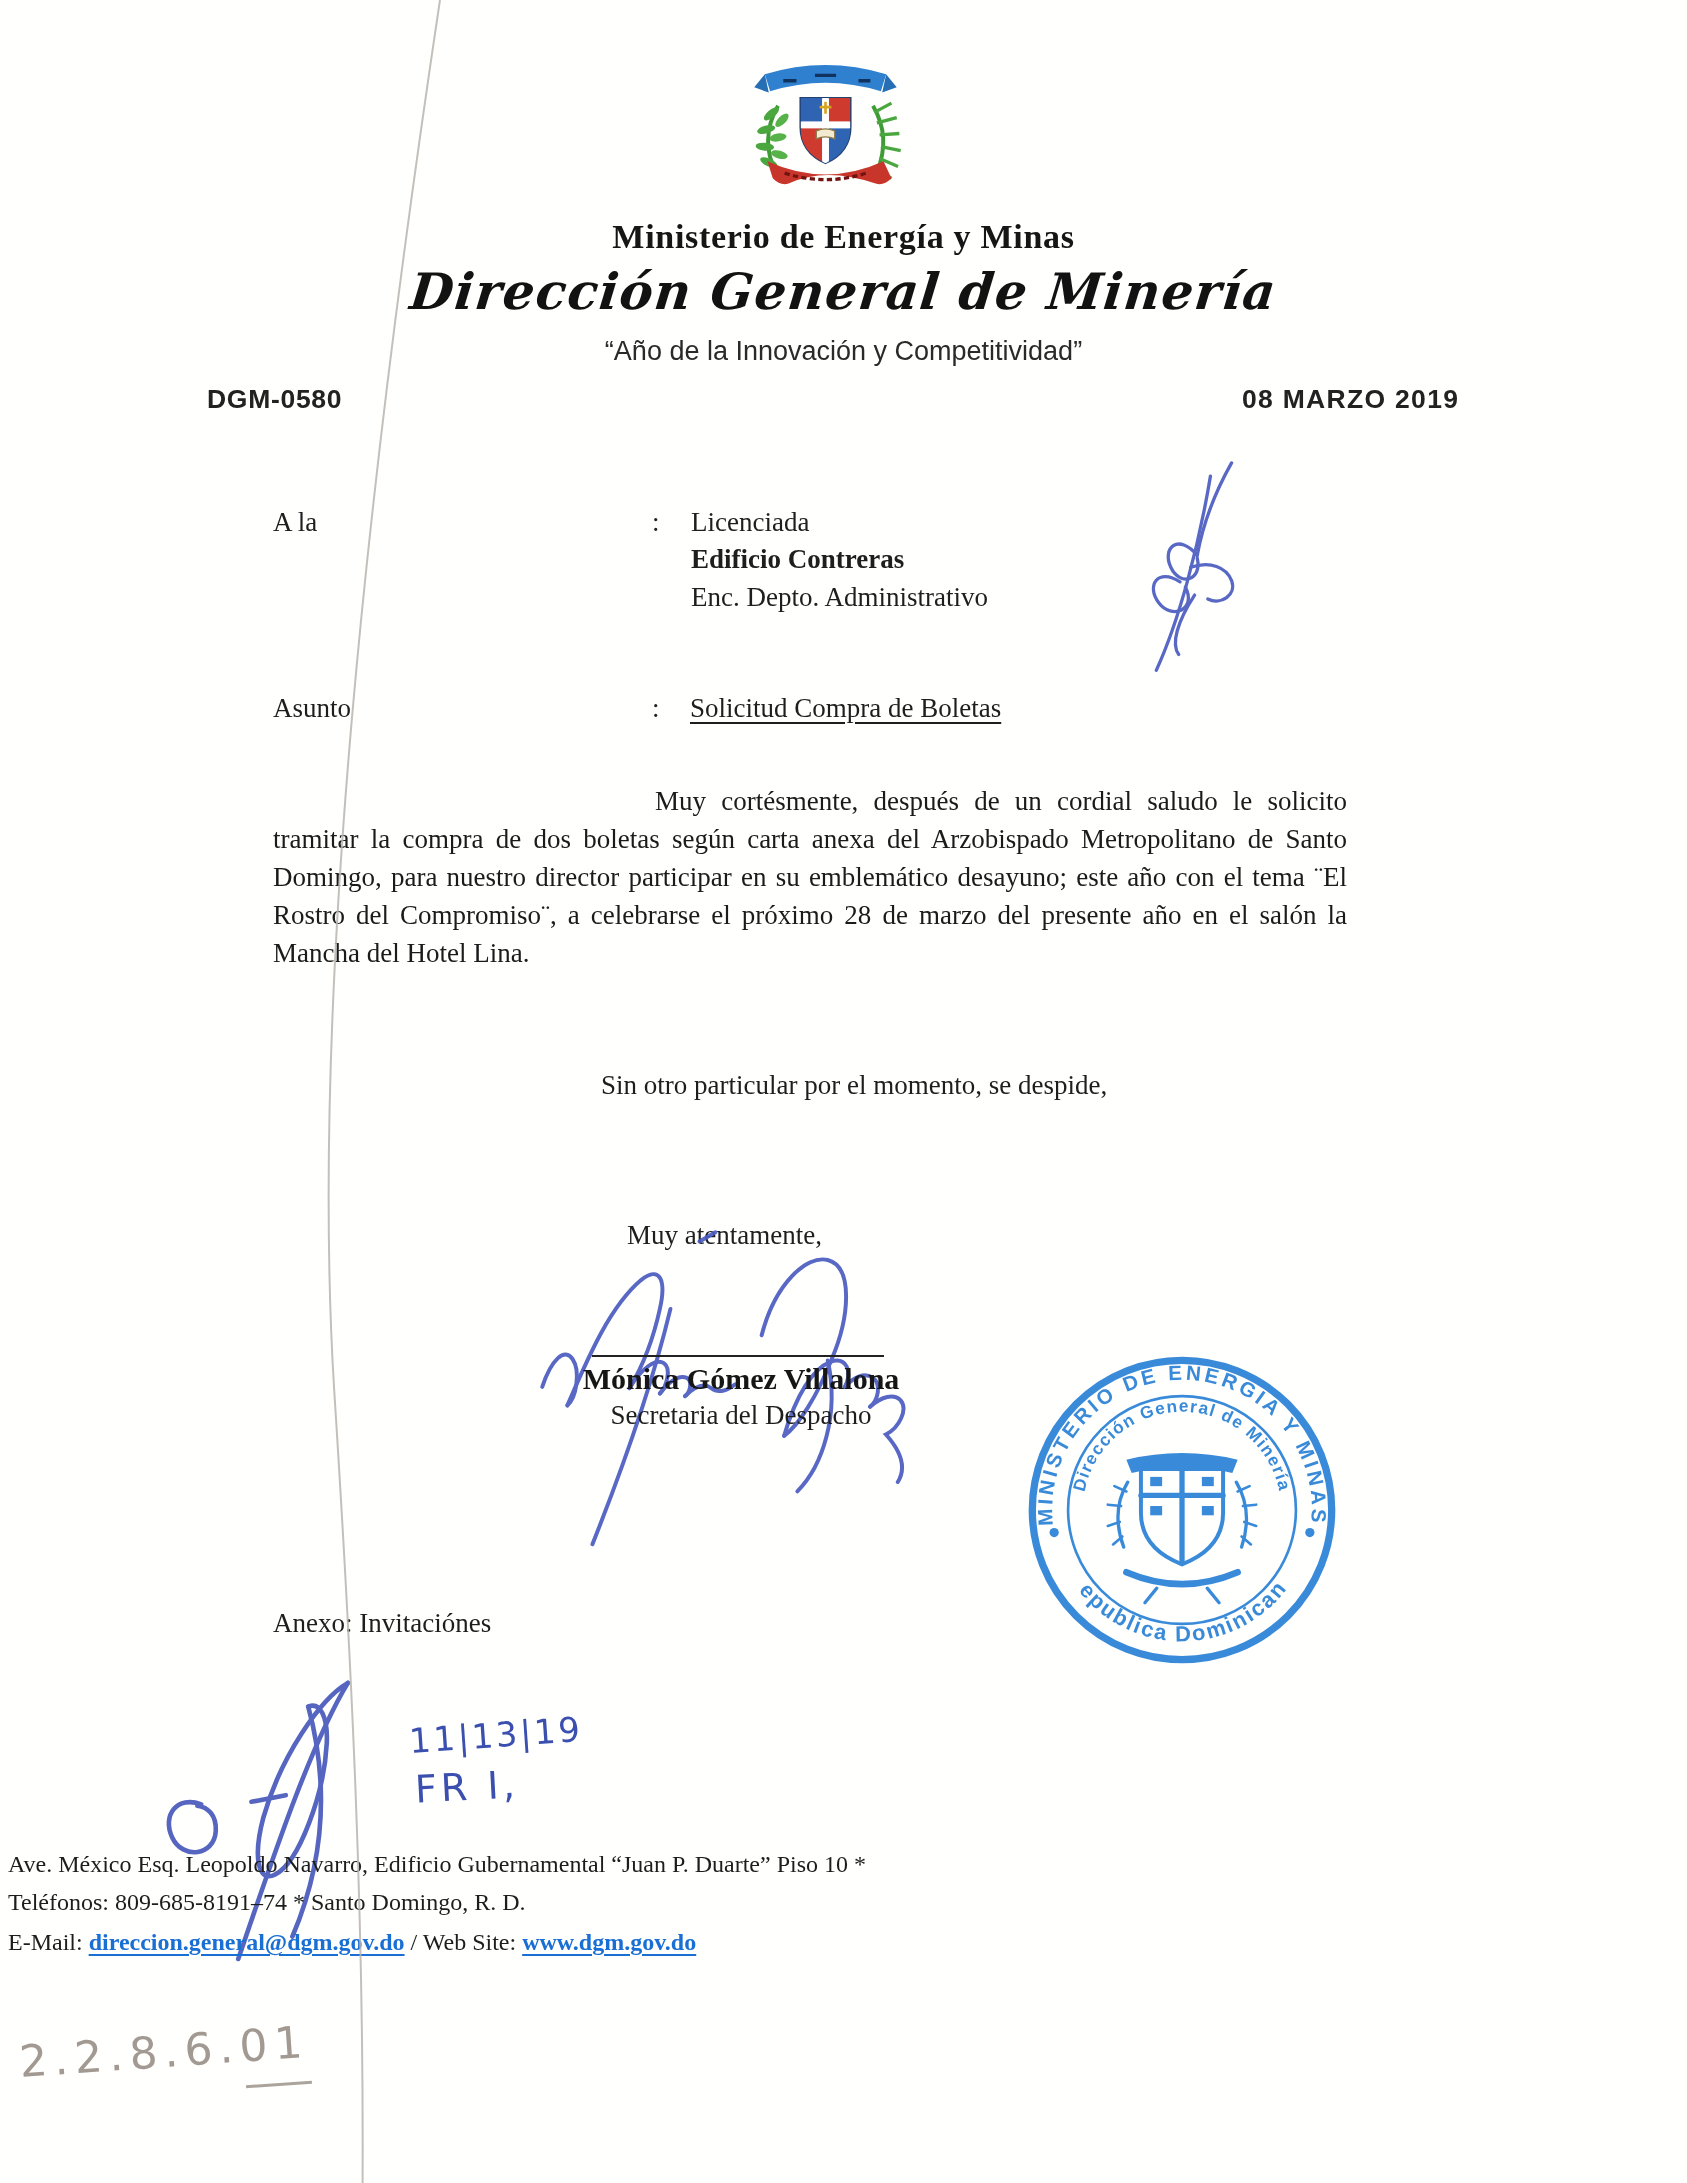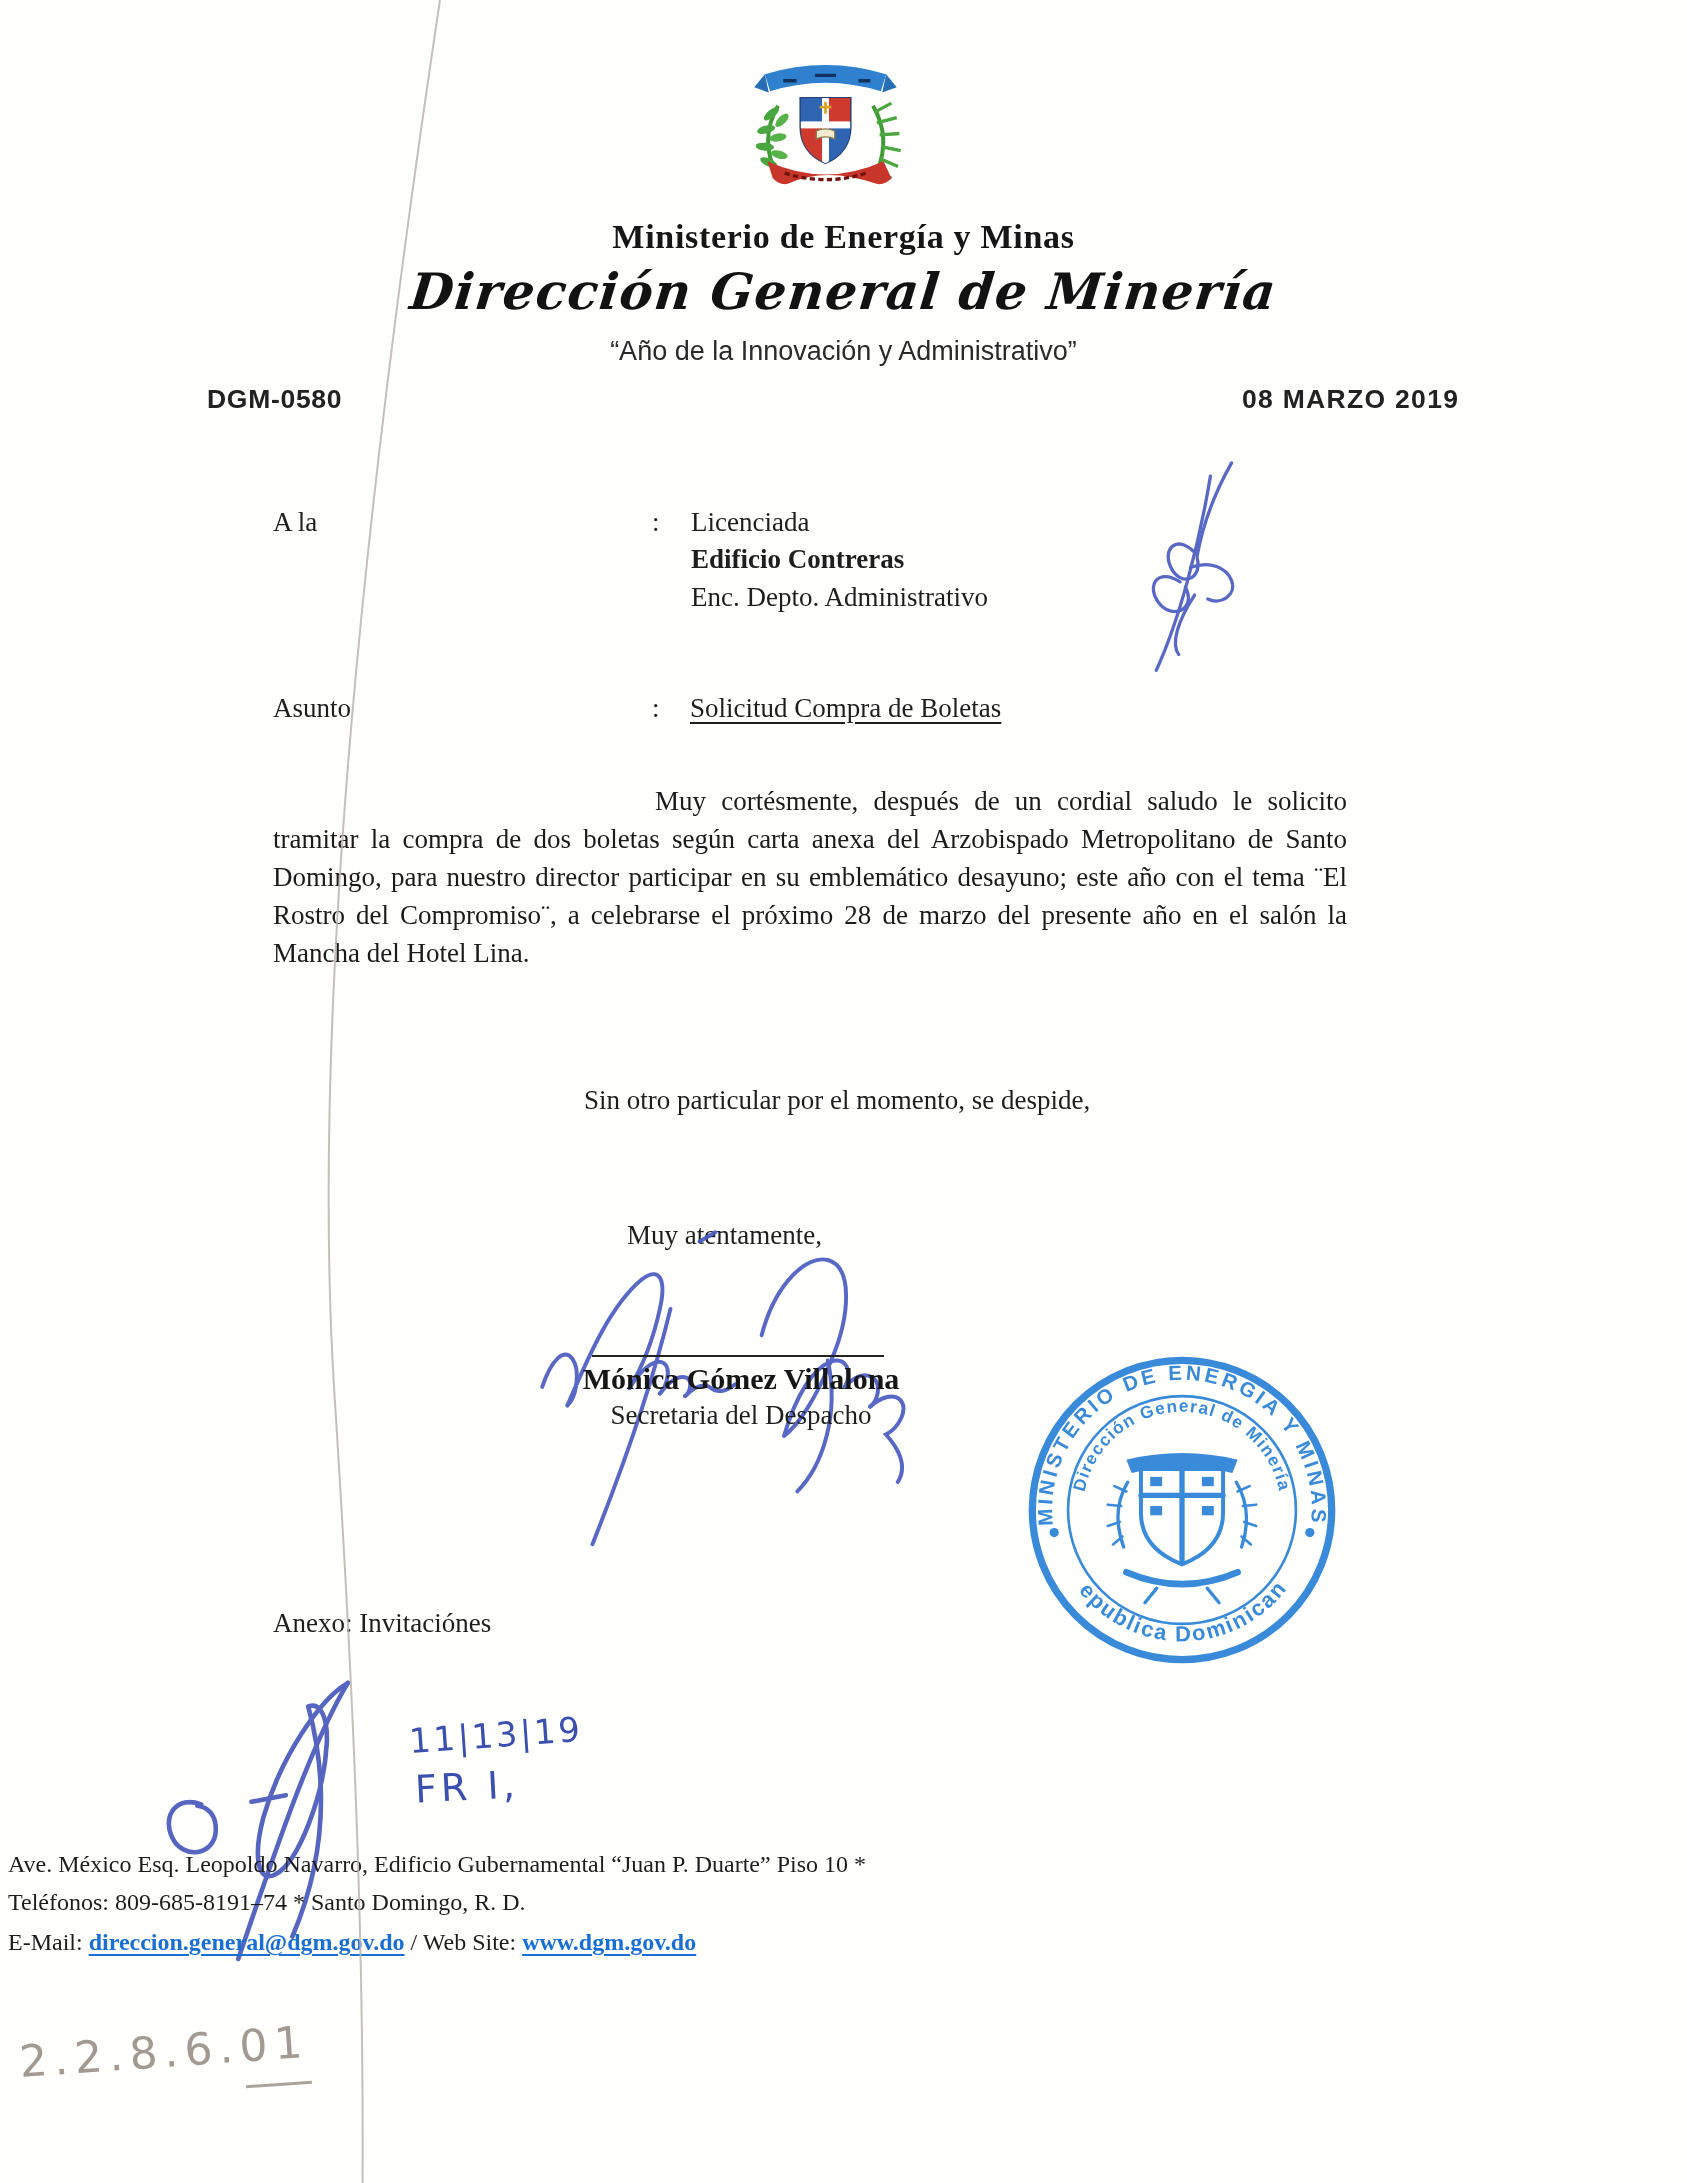--- a/index.html
+++ b/index.html
@@ -31,21 +31,21 @@
   .ref-date{left:1242px;top:384px;font-size:26.5px;font-weight:bold;
     font-family:"Liberation Sans",sans-serif;color:#222;letter-spacing:1.3px;}
   .ltr{font-size:27px;color:#1e1e1e;}
   .bold{font-weight:bold;}
   .subject-text{text-decoration:underline;text-underline-offset:4.6px;text-decoration-thickness:2px;}
   .body-par{
     left:273px;top:782px;width:1074px;
     font-size:27px;line-height:38px;text-align:justify;
     text-indent:382px;color:#1b1b1b;
   }
-  .closing{left:584px;top:1070px;margin-top:15px;}
+  .closing{left:601px;top:1070px;}
   .salute{left:627px;top:1220px;}
   .sig-line{left:592px;top:1355px;width:292px;height:2px;background:#222;}
   .sig-name-block{left:569px;top:1362px;width:344px;text-align:center;}
   .sig-name{font-size:30px;font-weight:bold;color:#161616;}
   .sig-role{font-size:27px;color:#1e1e1e;margin-top:4px;}
   .hand{font-family:"DejaVu Sans",sans-serif;color:#3a4fae;}
   .hand-date{left:409px;top:1715px;font-size:34px;letter-spacing:2.6px;transform:rotate(-4deg);}
   .hand-initials{left:415px;top:1765px;font-size:38px;letter-spacing:4px;transform:rotate(-3deg);}
   .footer-line{left:8px;width:1671px;text-align:left;font-size:24px;color:#1d1d1d;}
   .f1{top:1851px;} .f2{top:1889px;} .f3{top:1929px;} .f4{top:1966px;}
@@ -100,21 +100,21 @@
         <path d="M108,112 q14,-6 28,0 v12 q-14,-6 -28,0 Z" fill="#f3ead2" stroke="#8a7a4a" stroke-width="2"></path>
       </g>
 
       <path d="M34,158 Q122,198 210,158 l12,26 q-12,12 -24,8 q-76,-26 -132,0 q-12,4 -24,-8 Z" fill="#c8362b"></path>
       <path d="M60,176 Q122,196 184,176" stroke="#6f1410" stroke-width="5" fill="none" stroke-dasharray="8 5"></path>
     </svg>
   </div>
 
   <div class="abs center-line ministry-title">Ministerio de Energía y Minas</div>
   <div class="abs center-line script-title">Dirección General de Minería</div>
-  <div class="abs center-line motto">“Año de la Innovación y Administrativo”</div>
+  <div class="abs center-line motto">“Año de la Innovación y Competitividad”</div>
 
   <div class="abs ref-code">DGM-0580</div>
   <div class="abs ref-date">08 MARZO 2019</div>
 
   <div class="abs ltr" style="left:273px;top:507px;">A la</div>
   <div class="abs ltr" style="left:652px;top:507px;">:</div>
   <div class="abs ltr" style="left:691px;top:507px;">Licenciada</div>
   <div class="abs ltr bold" style="left:691px;top:544px;">Edificio Contreras</div>
   <div class="abs ltr" style="left:691px;top:582px;">Enc. Depto. Administrativo</div>
 

